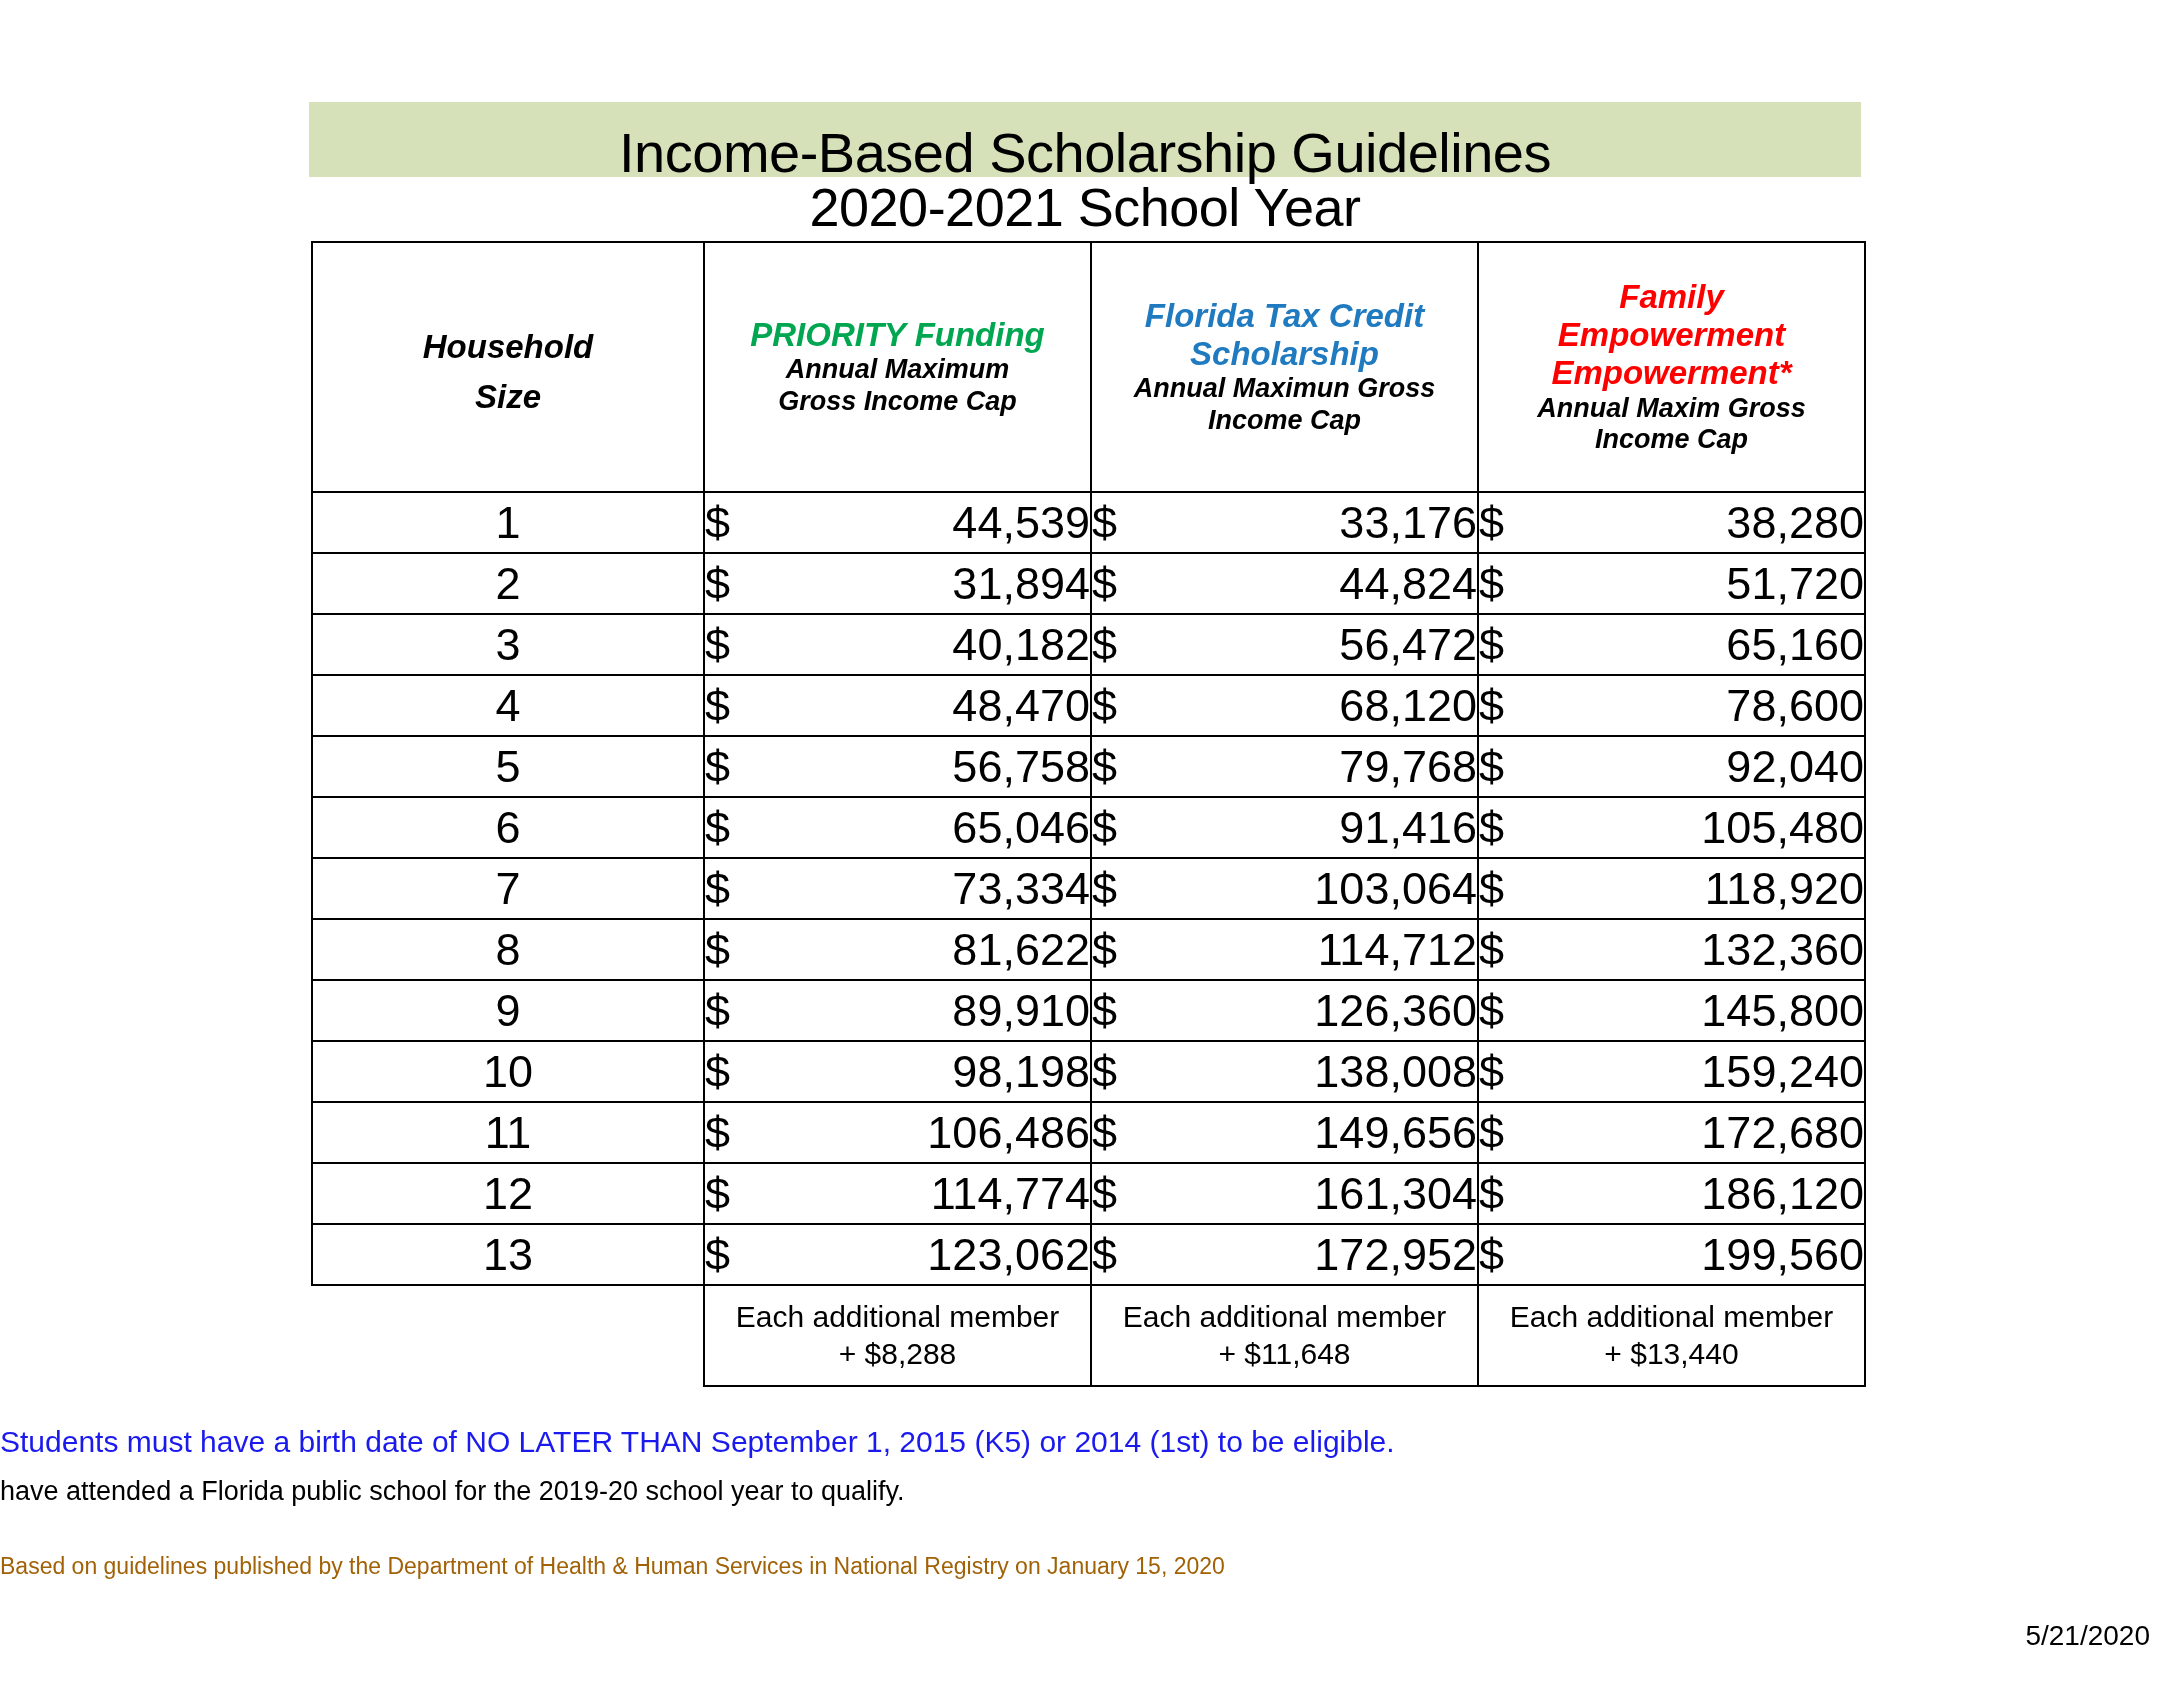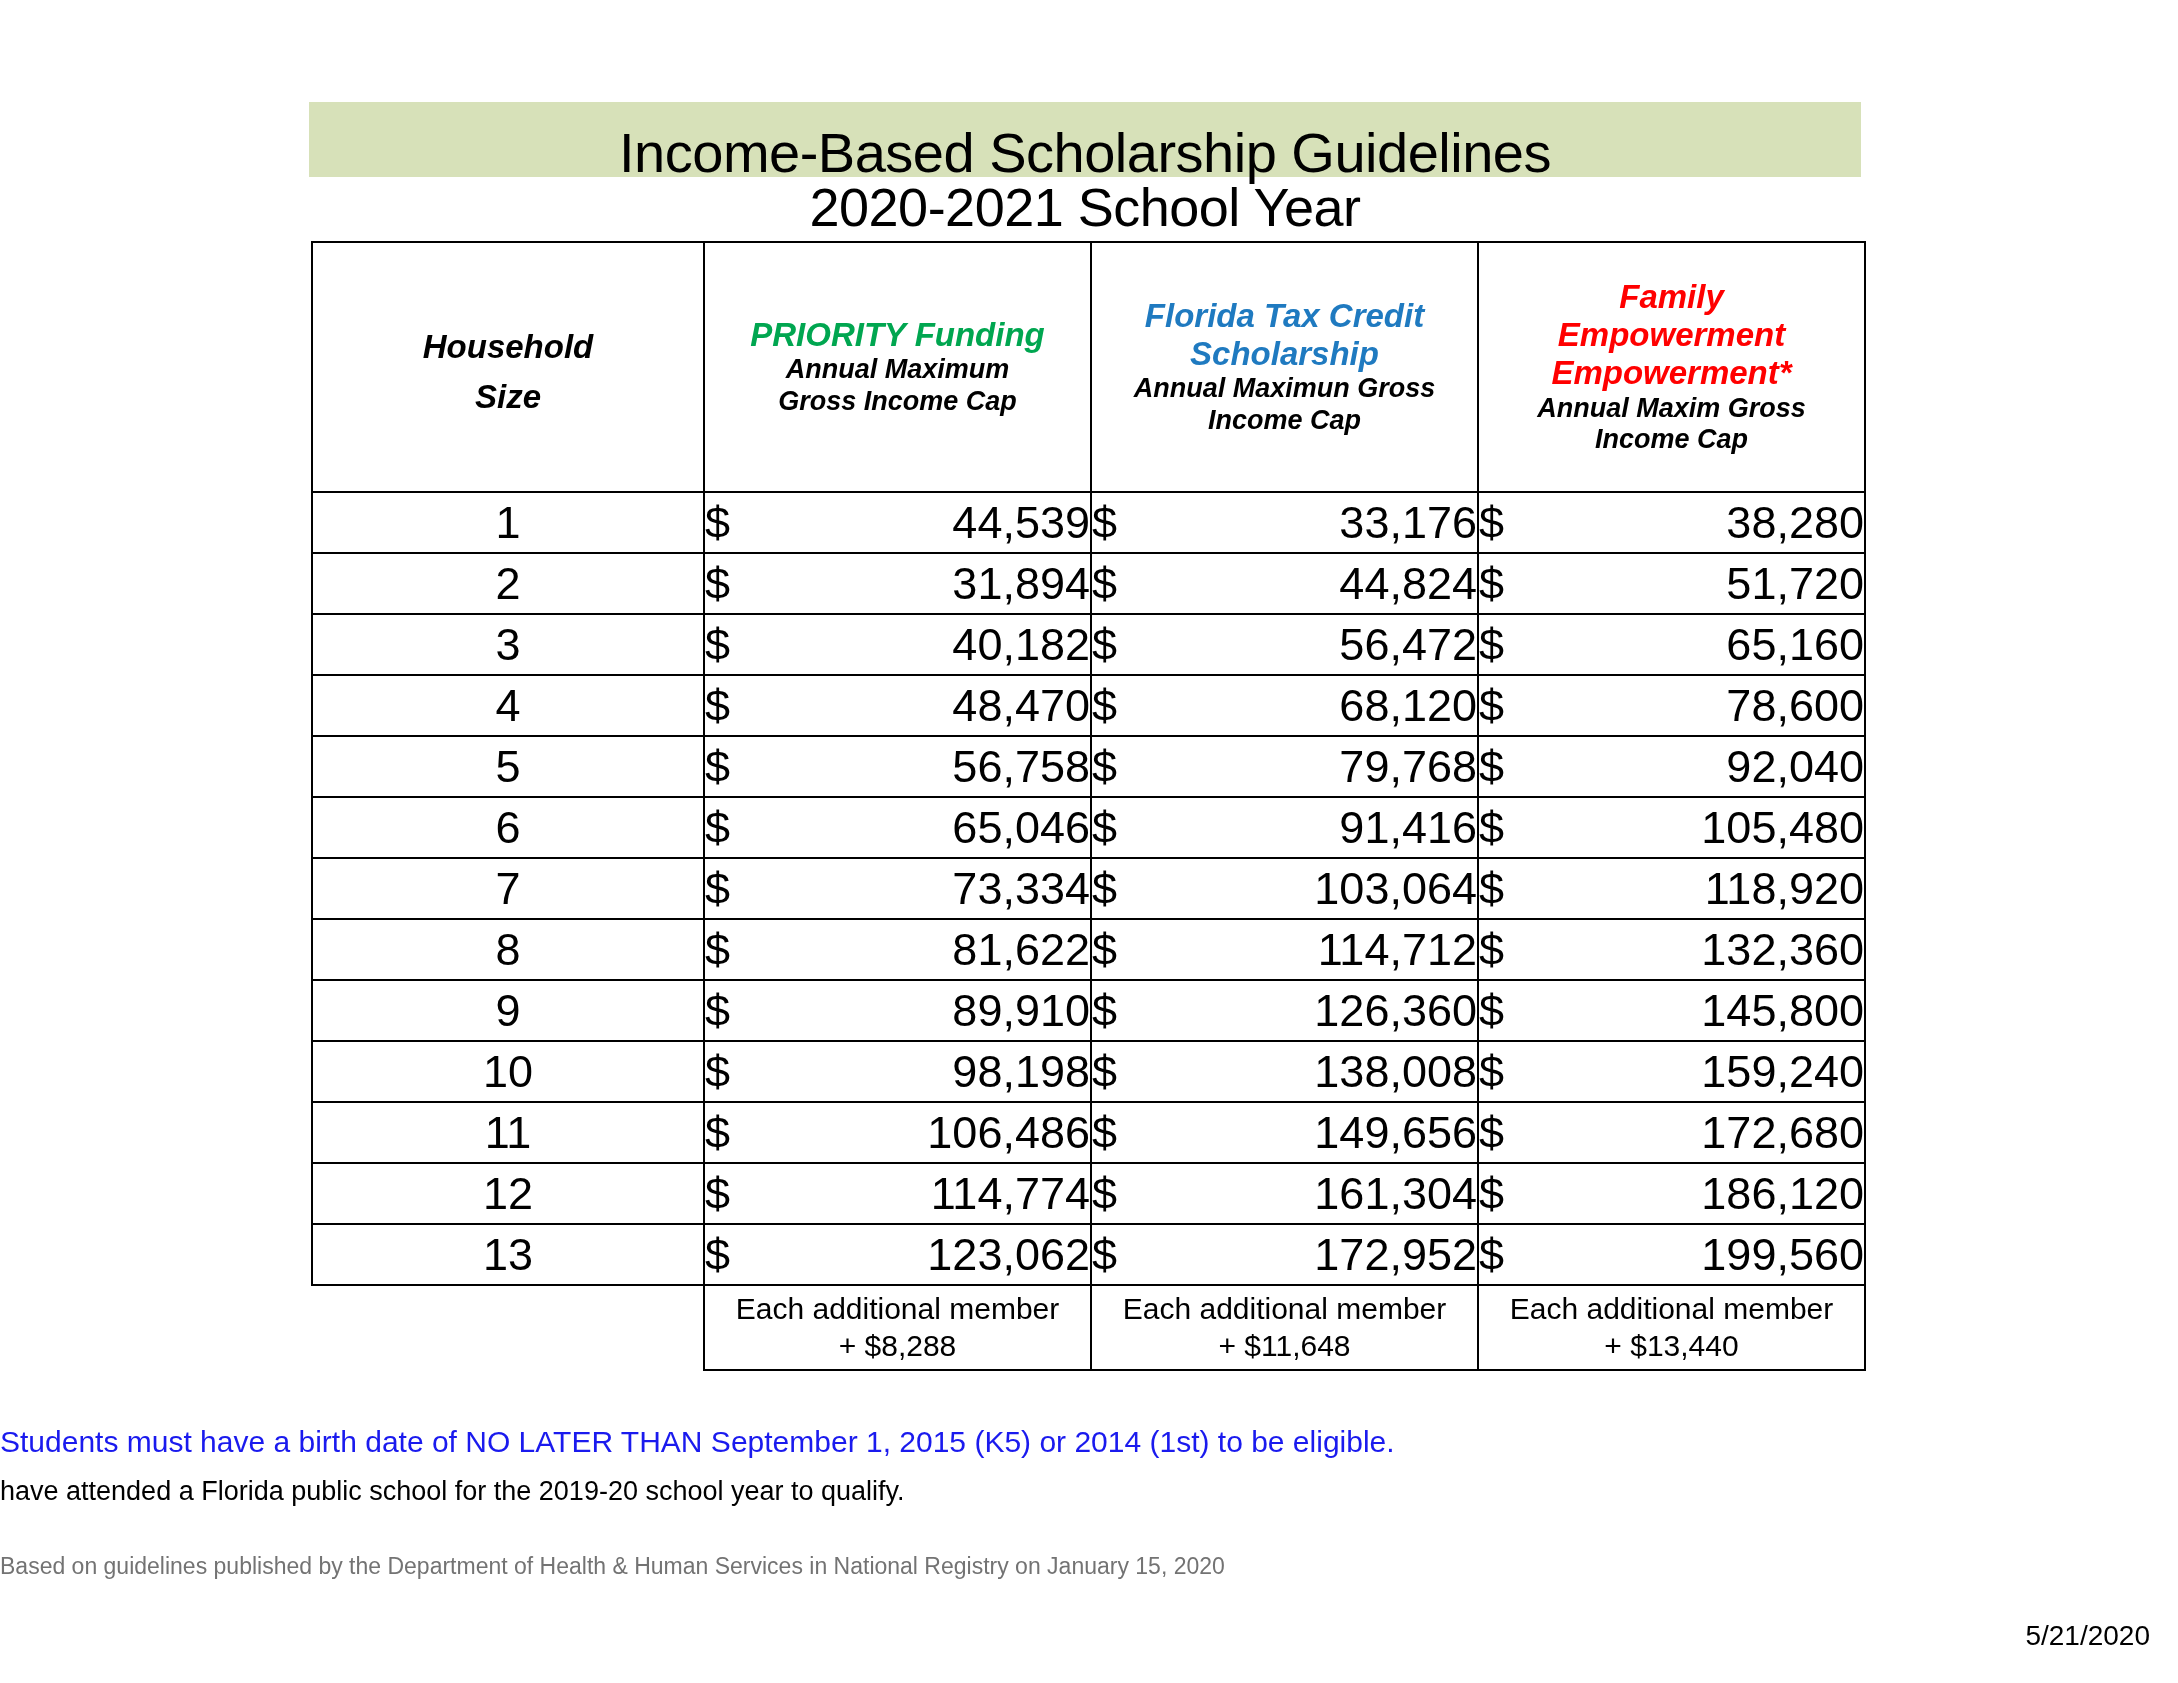--- a/index.html
+++ b/index.html
@@ -128,21 +128,21 @@
     display: flex;
     justify-content: space-between;
     align-items: baseline;
     width: 100%;
   }
   .money-sign { }
   .money-val  { }
 
   
   .add-cell {
-    height: 85px;
+    height: 101px;
     text-align: center;
     font-size: 30px;
     line-height: 1.22;
     padding: 6px 4px;
   }
   .add-blank {
     border-left: none !important;
     border-bottom: none !important;
     border-right: 2px solid #000000 !important;
     border-top: 2px solid #000000 !important;
@@ -166,21 +166,21 @@
     color: #1a1aee;
   }
   .foot-star {
     top: 1474px;
     font-size: 27px;
     color: #000000;
   }
   .foot-src {
     top: 1552px;
     font-size: 23px;
-    color: #737373;
+    color: #a16207;
   }
   .date-stamp {
     position: absolute;
     right: 28px;
     top: 1620px;
     font-size: 28px;
     color: #000000;
   }
 </style>
 </head>

